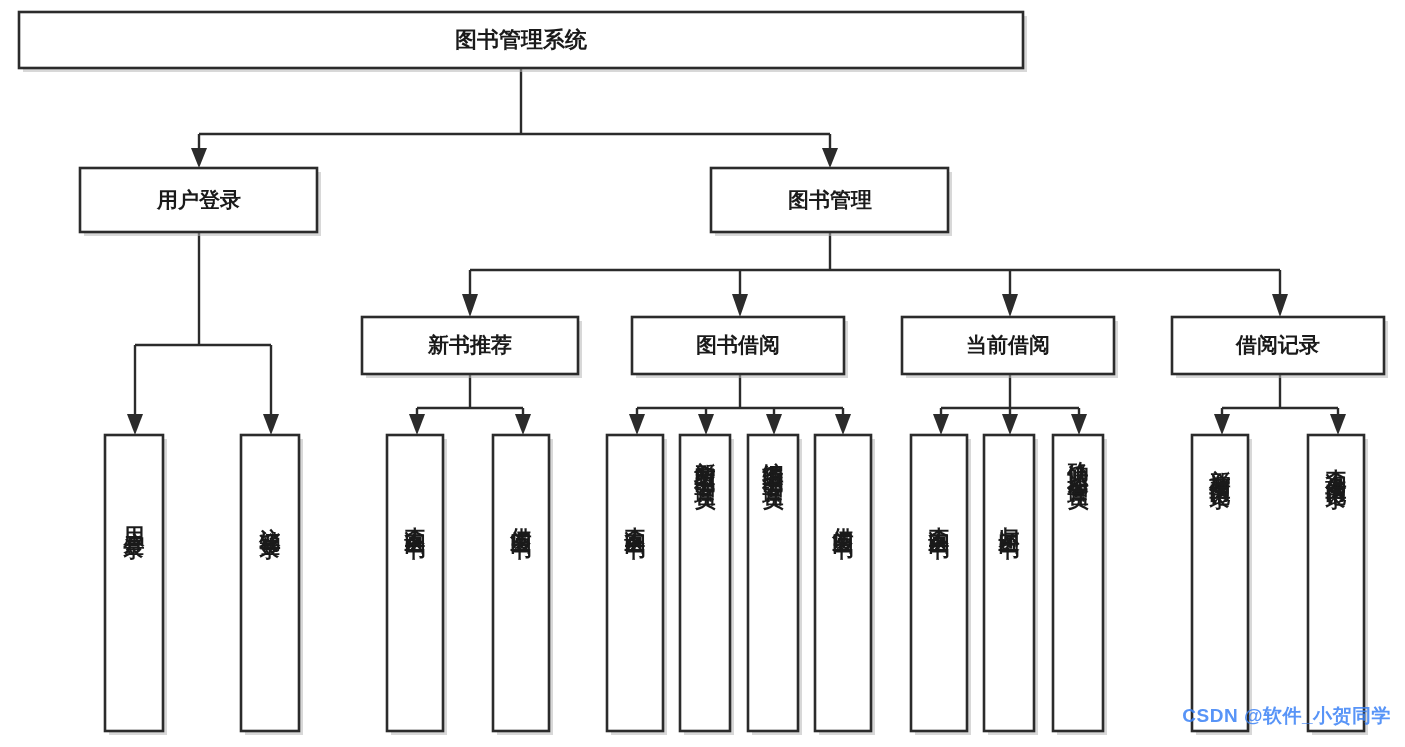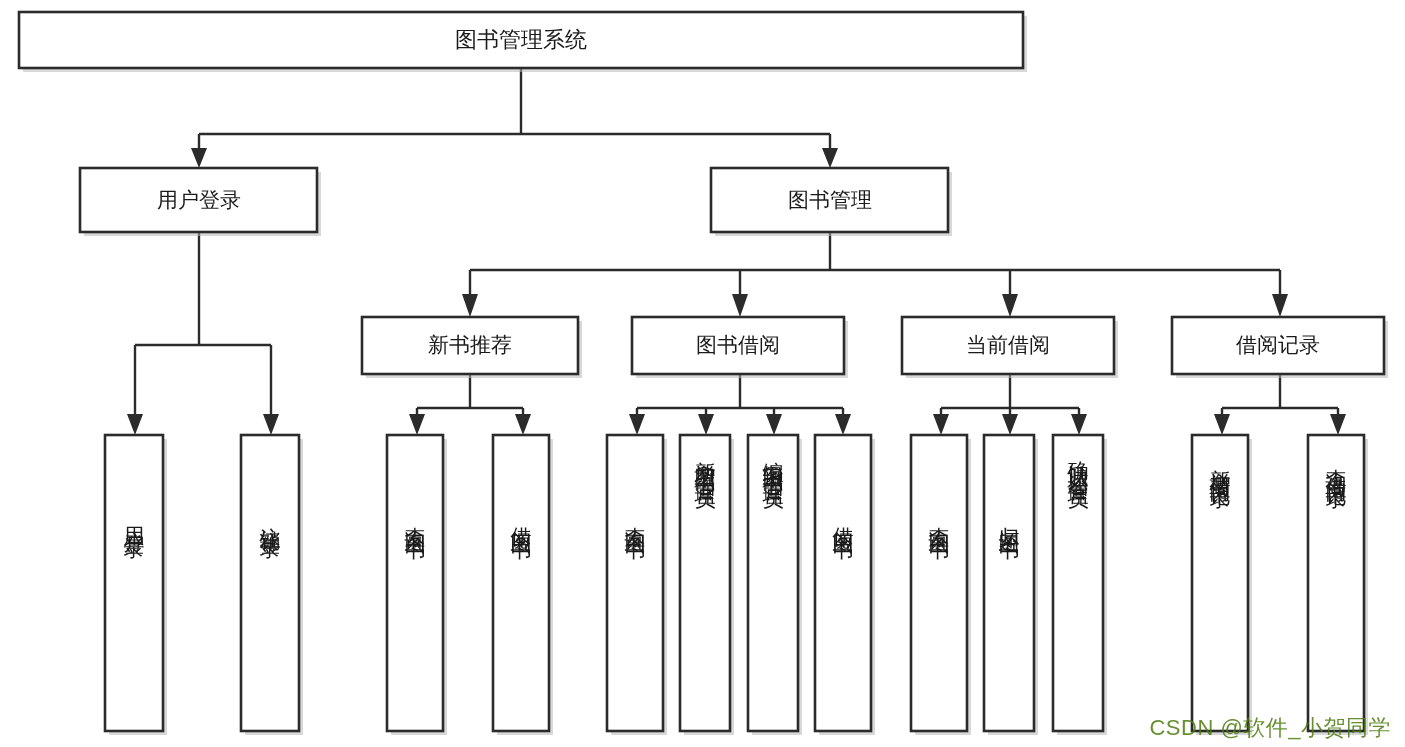--- a/index.html
+++ b/index.html
@@ -11,20 +11,21 @@
     width: 1405px;
     height: 747px;
     font-family: "Liberation Sans", sans-serif;
     overflow: hidden;
     position: relative;
   }
   #diagram-root {
     position: relative;
     width: 1405px;
     height: 747px;
+    font-weight: bold;
   }
   svg.flow {
     position: absolute;
     top: 0;
     left: 0;
     width: 1405px;
     height: 747px;
   }
   .node-box {
     fill: #ffffff;
@@ -68,24 +69,24 @@
     text-orientation: upright;
     letter-spacing: 4px;
     line-height: 1;
     white-space: nowrap;
     text-align: left;
     pointer-events: none;
   }
   .watermark {
     position: absolute;
     right: 14px;
-    bottom: 4px;
-    font-family: "Liberation Sans", sans-serif;
-    font-size: 22px;
-    color: #4d7c0f;
+    bottom: 18px;
+    font-family: "Liberation Sans", sans-serif;
+    font-size: 19px;
+    color: #3b82f6;
     opacity: 0.85;
     white-space: nowrap;
     letter-spacing: 0.5px;
   }
 </style>
 </head>
 <body>
 
 <div id="diagram-root">
 

